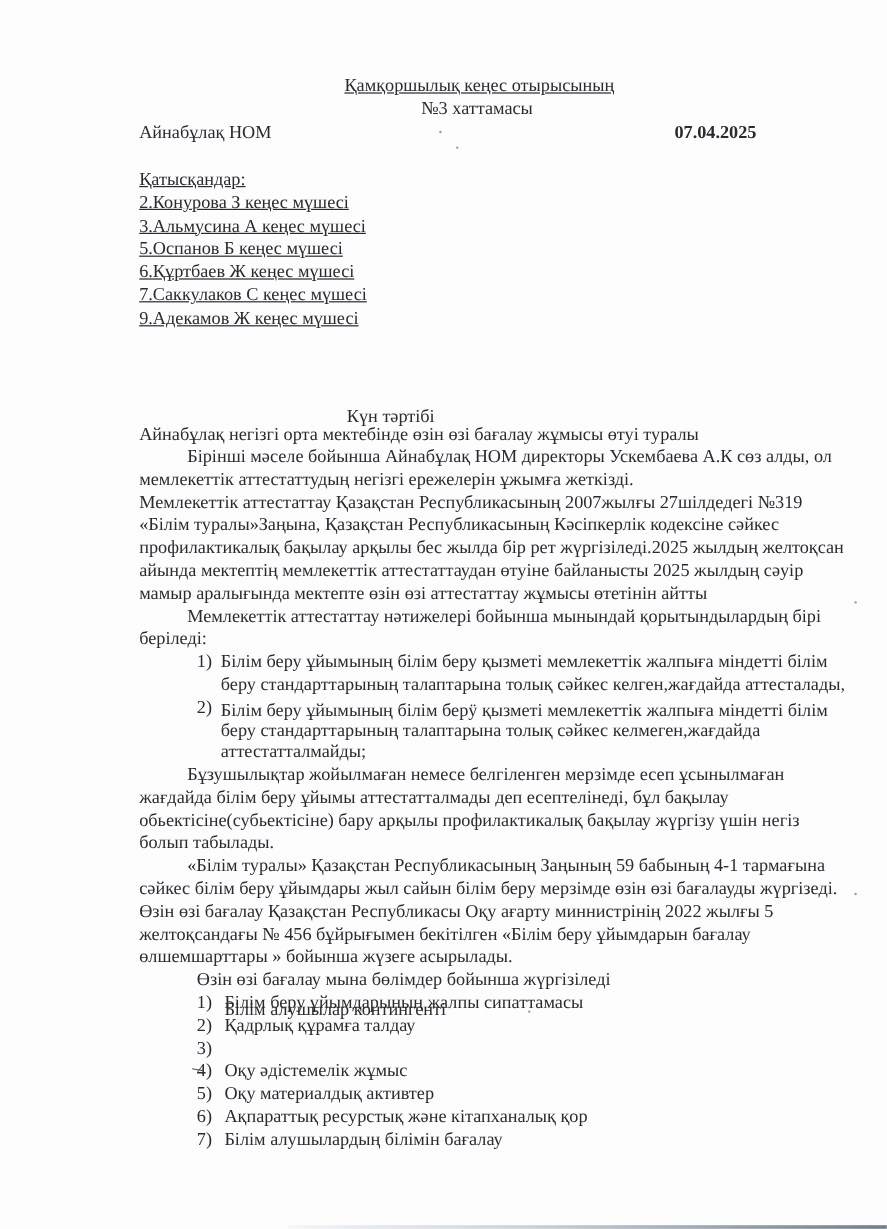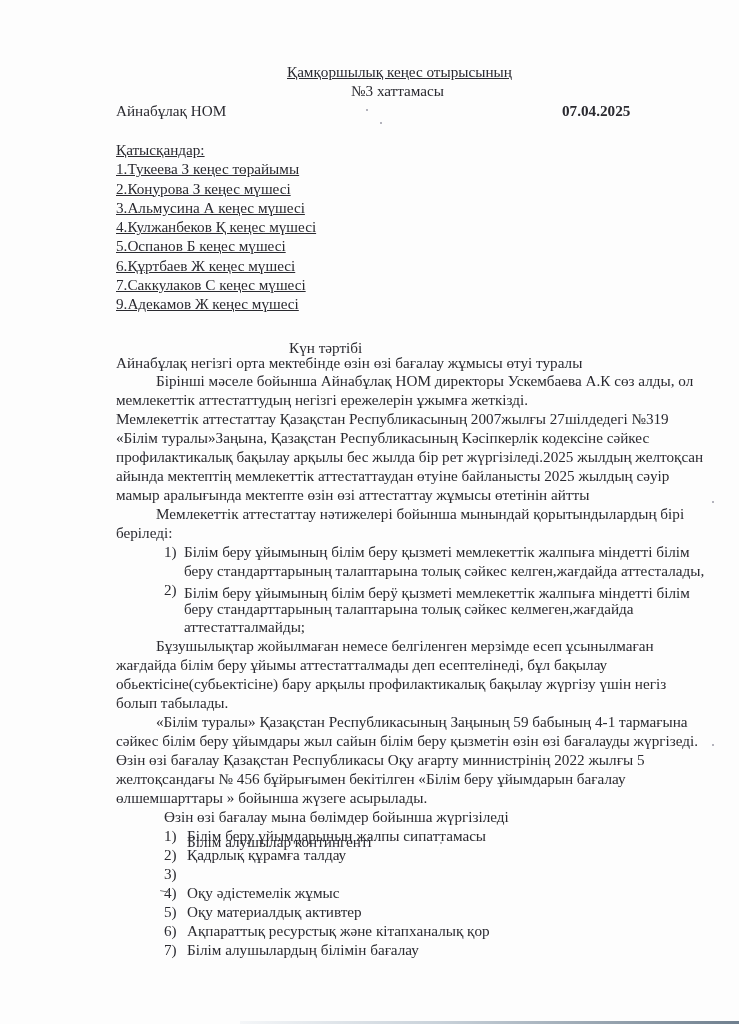--- a/index.html
+++ b/index.html
@@ -56,24 +56,22 @@
 
 <div class="page">
 
   <div class="abs title1">Қамқоршылық кеңес отырысының</div>
   <div class="abs title2">№3 хаттамасы</div>
   <div class="abs org">Айнабұлақ НОМ</div>
   <div class="abs date">07.04.2025</div>
 
   <div class="abs participants">
     <div>Қатысқандар:</div>
-    <div>1.Тукеева З кеңес төрайымы</div>
     <div>2.Конурова З кеңес мүшесі</div>
     <div>3.Альмусина А кеңес мүшесі</div>
-    <div>4.Кулжанбеков Қ кеңес мүшесі</div>
     <div>5.Оспанов Б кеңес мүшесі</div>
     <div>6.Құртбаев Ж кеңес мүшесі</div>
     <div>7.Саккулаков С кеңес мүшесі</div>
     <div>9.Адекамов Ж кеңес мүшесі</div>
   </div>
 
   <div class="abs agenda-head">Күн тәртібі</div>
   <div class="line" style="top:353px">Айнабұлақ негізгі орта мектебінде өзін өзі бағалау жұмысы өтуі туралы</div>
 
   <div>
@@ -110,21 +108,21 @@
 
   <div>
     <div class="line ind" style="top:636px">Бұзушылықтар жойылмаған немесе белгіленген мерзімде есеп ұсынылмаған</div>
     <div class="line" style="top:655px">жағдайда білім беру ұйымы аттестатталмады деп есептелінеді, бұл бақылау</div>
     <div class="line" style="top:674px">обьектісіне(субьектісіне) бару арқылы профилактикалық бақылау жүргізу үшін негіз</div>
     <div class="line" style="top:693px">болып табылады.</div>
   </div>
 
   <div>
     <div class="line ind" style="top:712px">«Білім туралы»  Қазақстан Республикасының Заңының 59 бабының 4-1 тармағына</div>
-    <div class="line" style="top:731px">сәйкес білім беру ұйымдары жыл сайын білім беру қызметін өзін өзі бағалауды жүргізеді.</div>
+    <div class="line" style="top:731px">сәйкес білім беру ұйымдары жыл сайын білім беру мерзімде өзін өзі бағалауды жүргізеді.</div>
     <div class="line" style="top:750px">Өзін өзі бағалау Қазақстан Республикасы Оқу ағарту миннистрінің  2022 жылғы  5</div>
     <div class="line" style="top:769px">желтоқсандағы № 456 бұйрығымен бекітілген «Білім беру ұйымдарын бағалау</div>
     <div class="line" style="top:788px">өлшемшарттары » бойынша жүзеге асырылады.</div>
   </div>
 
   <div class="line" style="top:807px; left:164px">Өзін өзі бағалау мына бөлімдер бойынша жүргізіледі</div>
   <div>
     <div>
       <div class="li-num" style="top:826px">1)</div>
       <div class="li-text" style="top:826px; left:187px">Білім беру ұйымдарының жалпы сипаттамасы</div>

